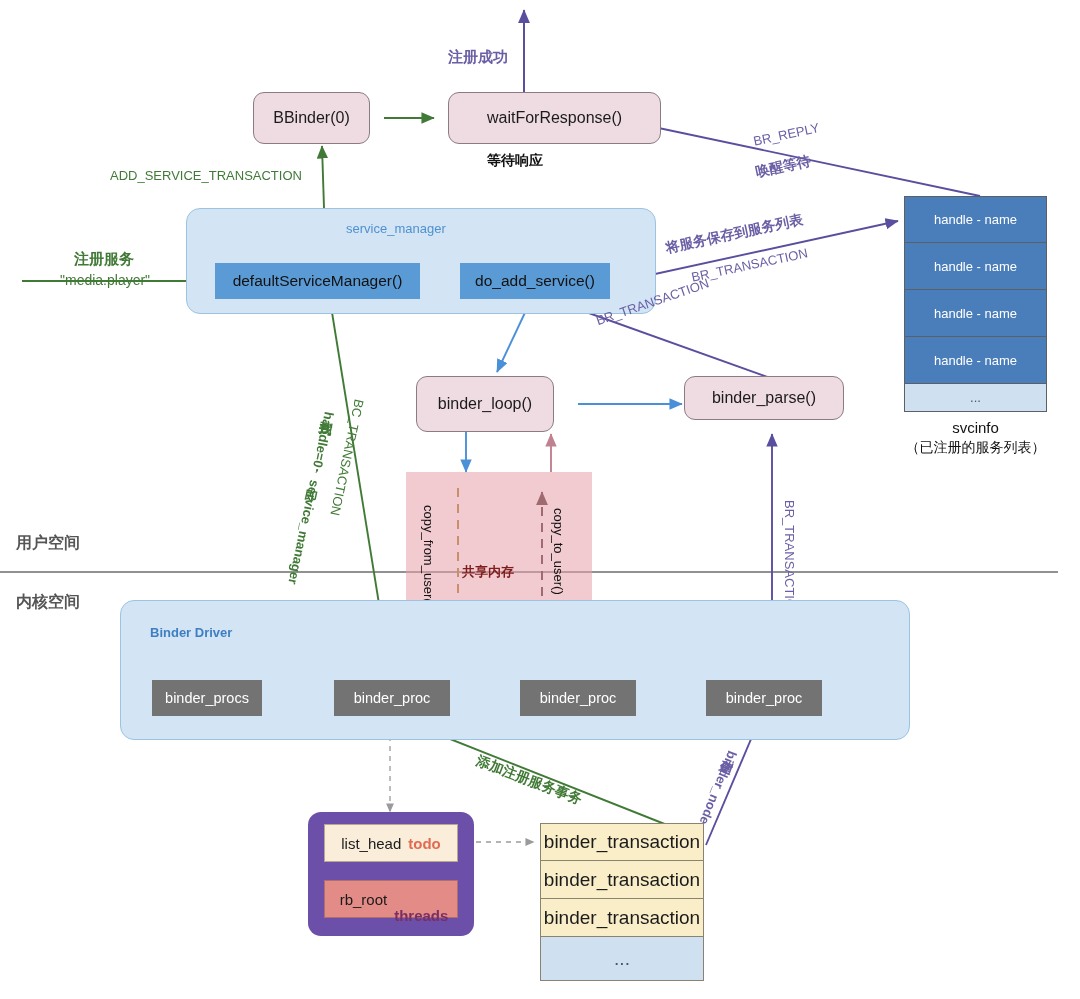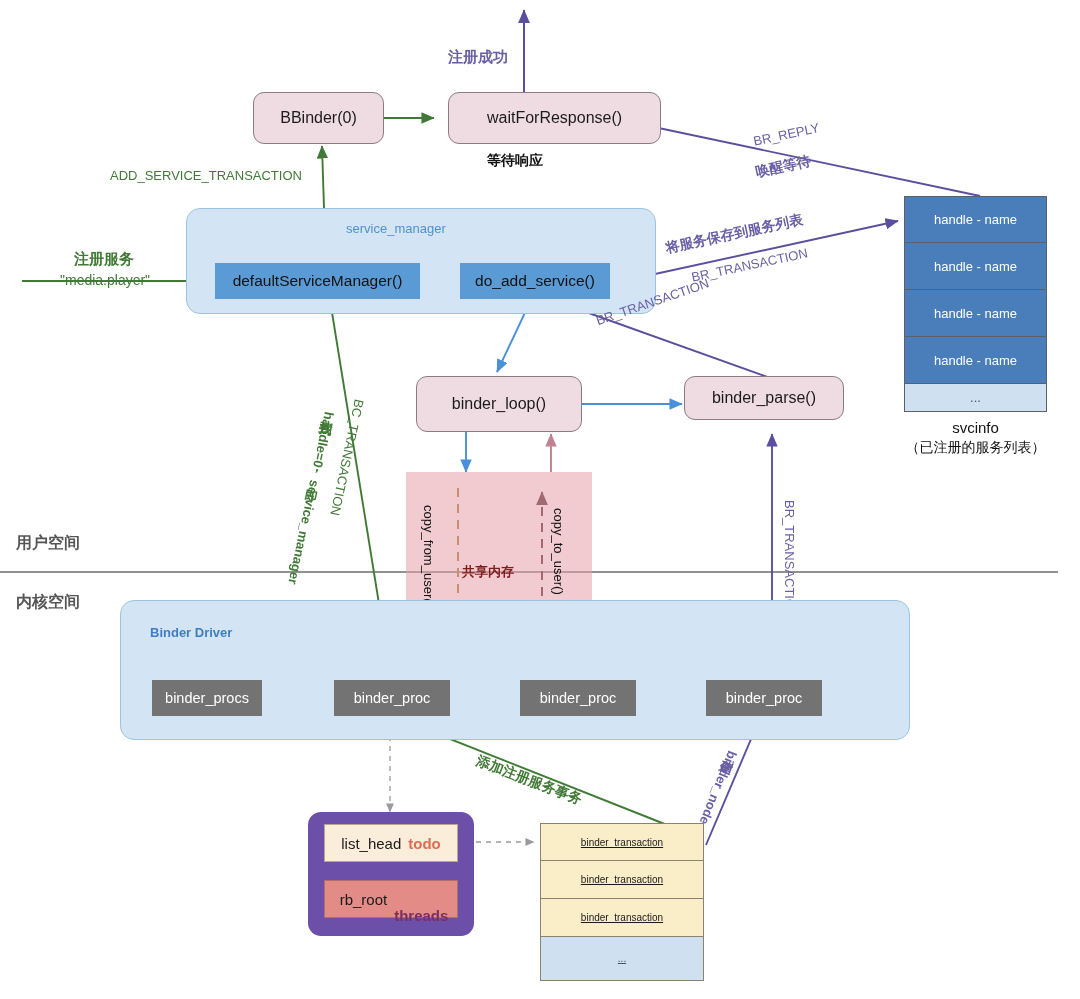--- a/index.html
+++ b/index.html
@@ -20,21 +20,21 @@
   .todo-row{background:#faeedb;border:1px solid #b9a88e;font-size:15px;color:#1b1b1b;}
   .threads-row{background:#e38b86;border:1px solid #b06f6c;font-size:15px;color:#1b1b1b;}
   .kw-todo{color:#e06b52;font-weight:bold;margin-left:7px;}
   .kw-threads{color:#7a2f63;font-weight:bold;margin-left:7px;margin-top:32px;}
 
   .svc-cell{background:#4a7ebb;border:1.2px solid #5d5f66;border-top:none;color:#ffffff;font-size:13px;}
   .svc-cell.first{border-top:1.2px solid #5d5f66;}
   .svc-cell.more{background:#cfe0f1;color:#4a5a6a;}
   .svc-caption{color:#111;font-size:15px;line-height:1.35;text-align:center;}
 
-  .bt-cell{background:#faeec9;border:1px solid #8a8372;border-top:none;color:#1b1b1b;font-size:10px;text-decoration:underline;}
+  .bt-cell{background:#faeec9;border:1px solid #8a8372;border-top:none;color:#1b1b1b;font-size:19px;}
   .bt-cell.first{border-top:1px solid #8a8372;}
   .bt-cell.more{background:#cfe0f1;color:#45566a;}
 
   .shm{background:rgba(231,160,170,0.55);border:none;}
   .shm-label{color:#7f1d1d;font-size:17px;font-weight:bold;}
 
   .lbl{position:absolute;white-space:nowrap;font-size:13px;}
   .lbl-green{color:#417a36;}
   .lbl-purple{color:#6a5fa5;}
   .lbl-dark{color:#111;}
@@ -120,21 +120,21 @@
     <path d="M392,716 L700,838" stroke="#417a36" stroke-width="1.9" fill="none" marker-end="url(#ag)"></path>
 
     <path d="M706,845 L760,718" stroke="#5a4f9e" stroke-width="1.9" fill="none" marker-end="url(#ap)"></path>
   </svg>
 
   <div class="lbl lbl-grey cap-cn" style="left:16px;top:533px;">用户空间</div>
   <div class="lbl lbl-grey cap-cn" style="left:16px;top:592px;">内核空间</div>
 
   <div class="lbl lbl-purple cap-cn" style="left:448px;top:48px;font-size:15px;">注册成功</div>
 
-  <div class="node pinkbox" style="left:253px;top:92px;width:131px;height:52px;">
+  <div class="node pinkbox" style="left:253px;top:92px;width:117px;height:52px;">
     <span>BBinder(0)</span>
   </div>
 
   <div class="node pinkbox" style="left:448px;top:92px;width:213px;height:52px;">
     <span>waitForResponse()</span>
   </div>
   <div class="lbl lbl-dark cap-cn" style="left:487px;top:152px;font-size:14px;">等待响应</div>
 
   <div class="lbl lbl-green" style="left:110px;top:168px;">ADD_SERVICE_TRANSACTION</div>
 
@@ -156,21 +156,21 @@
 
   <div class="lbl lbl-purple rot" style="left:594px;top:314px;transform:rotate(-19deg);">BR_TRANSACTION</div>
 
   <div class="lbl lbl-purple rot" style="left:752px;top:134px;transform:rotate(-12deg);">BR_REPLY</div>
 
   <div class="lbl lbl-purple cap-cn rot" style="left:754px;top:164px;font-size:14px;transform:rotate(-12deg);">唤醒等待</div>
 
   <div class="lbl lbl-green vert" style="left:352px;top:398px;transform:rotate(12deg);transform-origin:top left;">BC_TRANSACTION</div>
   <div class="lbl lbl-green vert cap-cn" style="left:320px;top:410px;font-size:13px;transform:rotate(12deg);transform-origin:top left;">找到handle=0，即service_manager</div>
 
-  <div class="node pinkbox" style="left:416px;top:376px;width:166px;height:56px;">
+  <div class="node pinkbox" style="left:416px;top:376px;width:138px;height:56px;">
     <span>binder_loop()</span>
   </div>
 
   <div class="node pinkbox" style="left:684px;top:376px;width:160px;height:44px;">
     <span>binder_parse()</span>
   </div>
 
   <div class="lbl lbl-purple vert" style="left:782px;top:500px;">BR_TRANSACTION</div>
 
   <div class="node shm" style="left:406px;top:472px;width:186px;height:202px;display:block;"></div>

